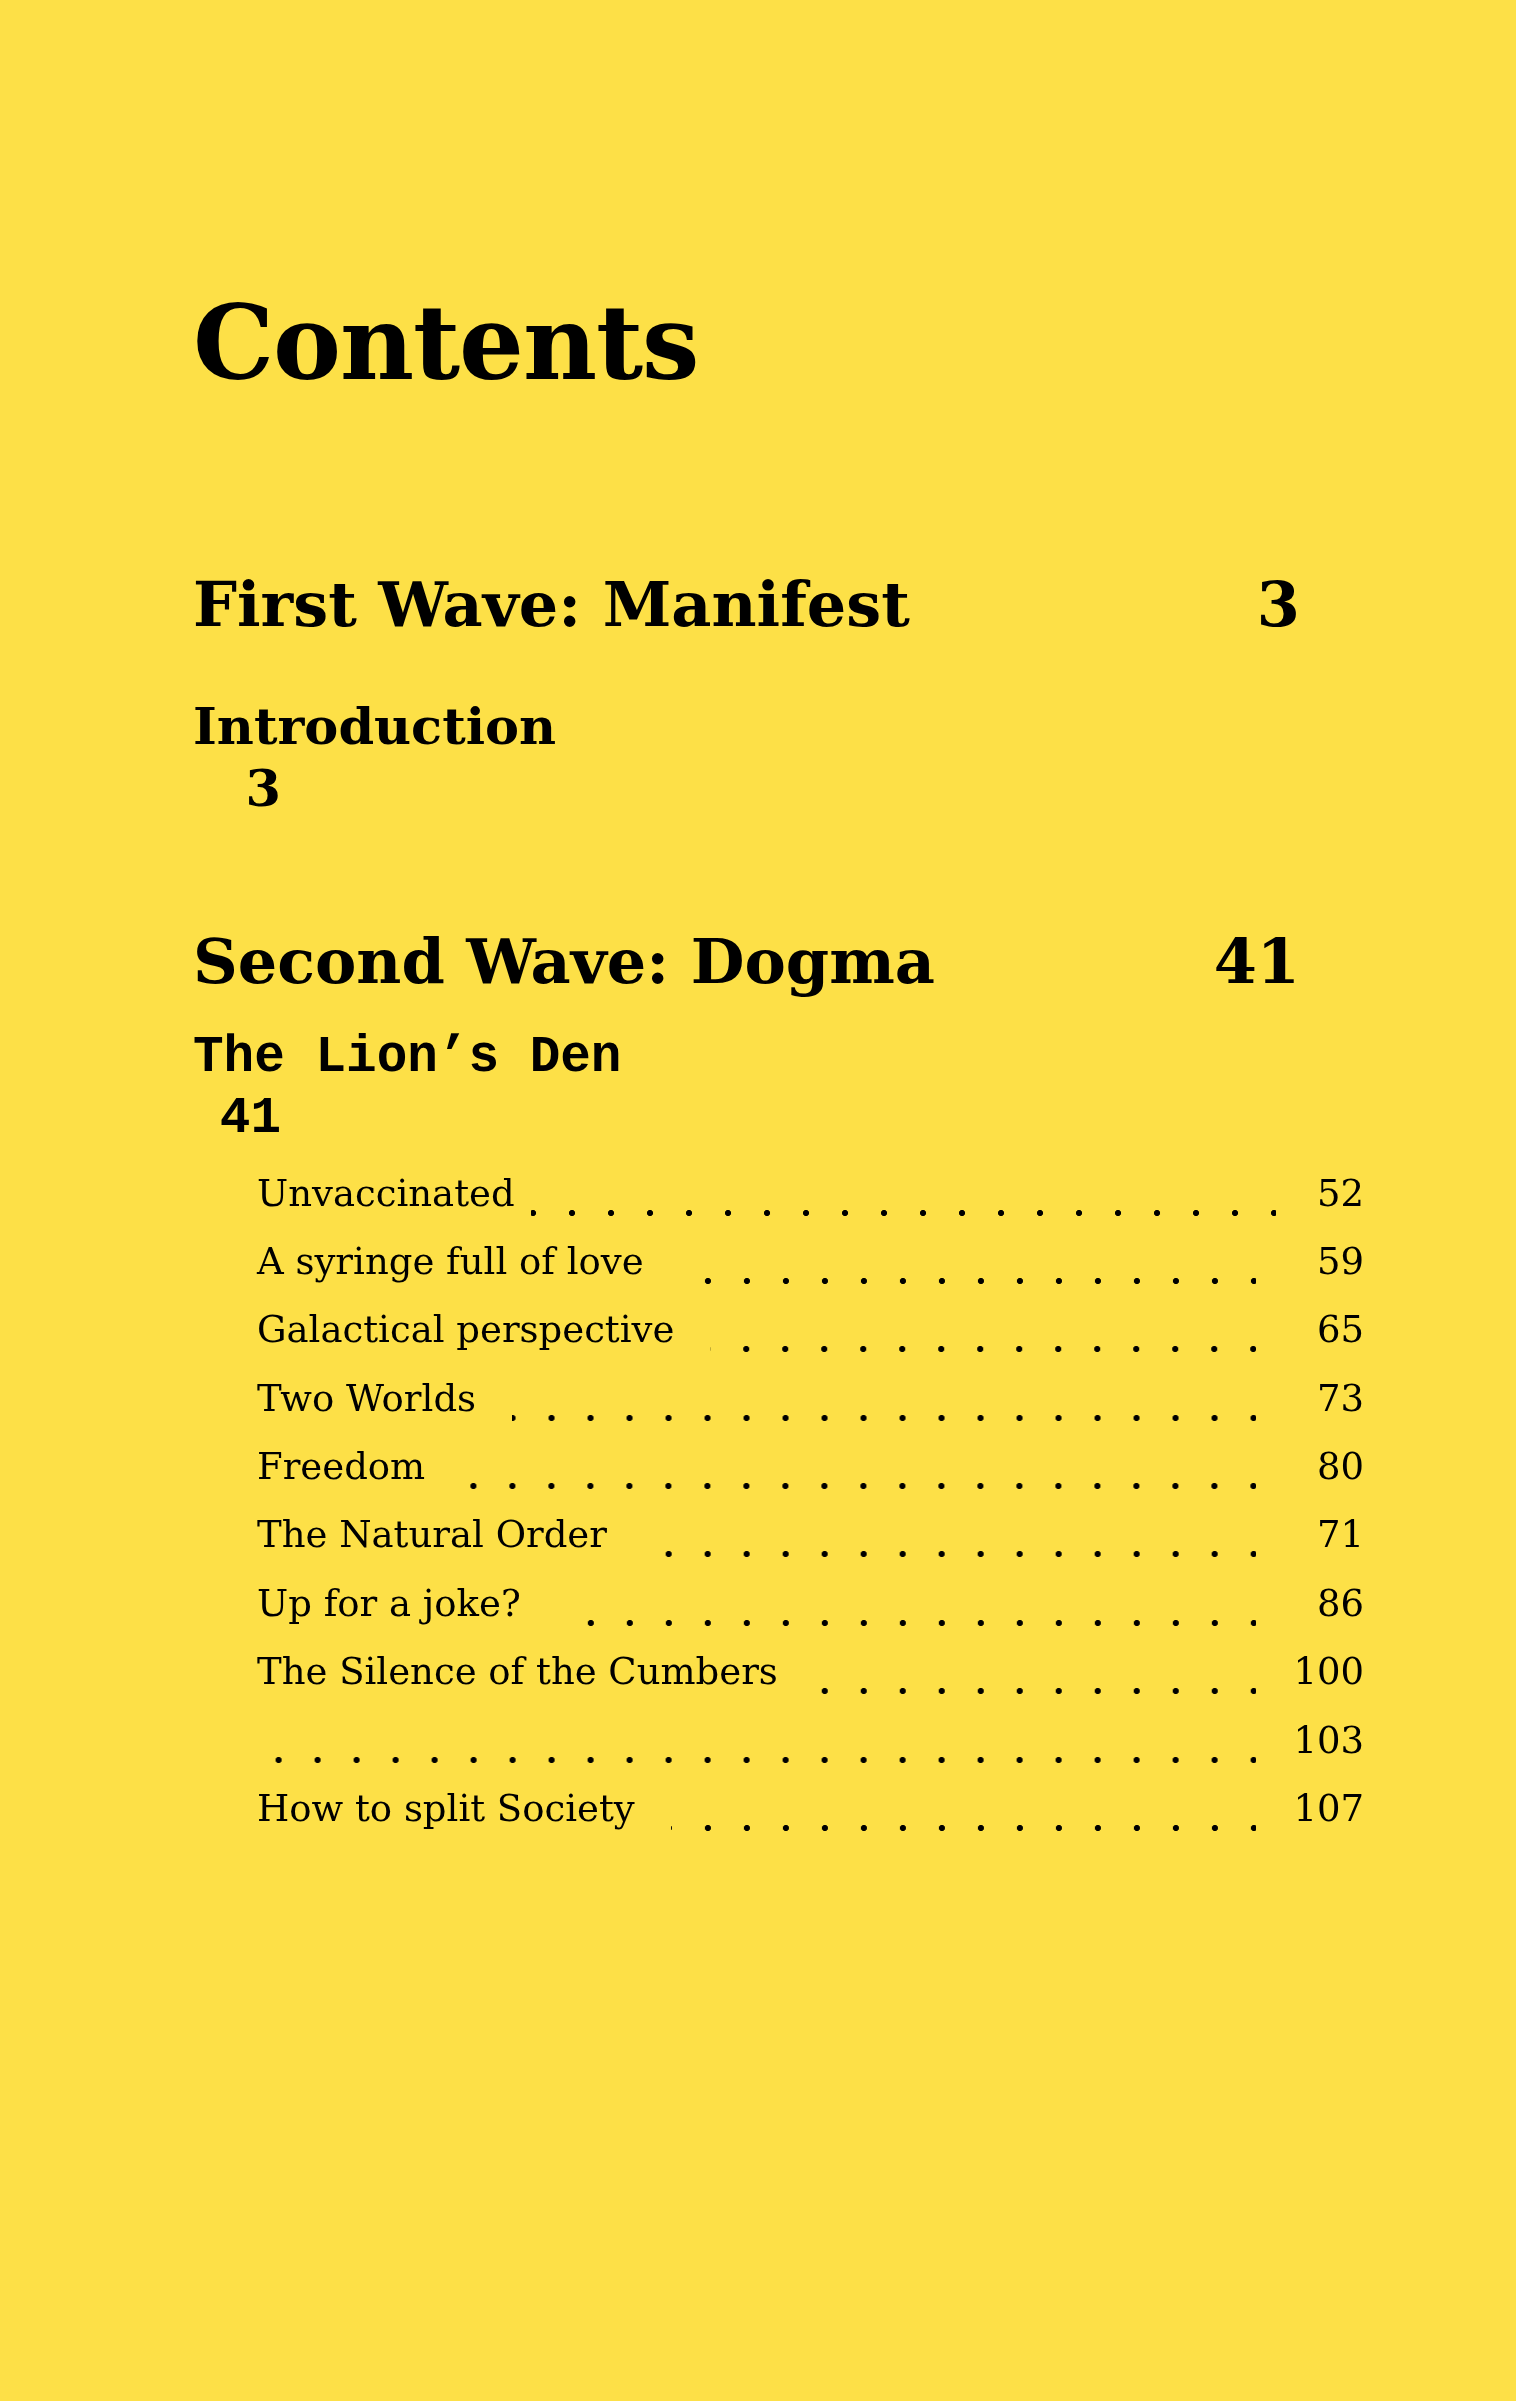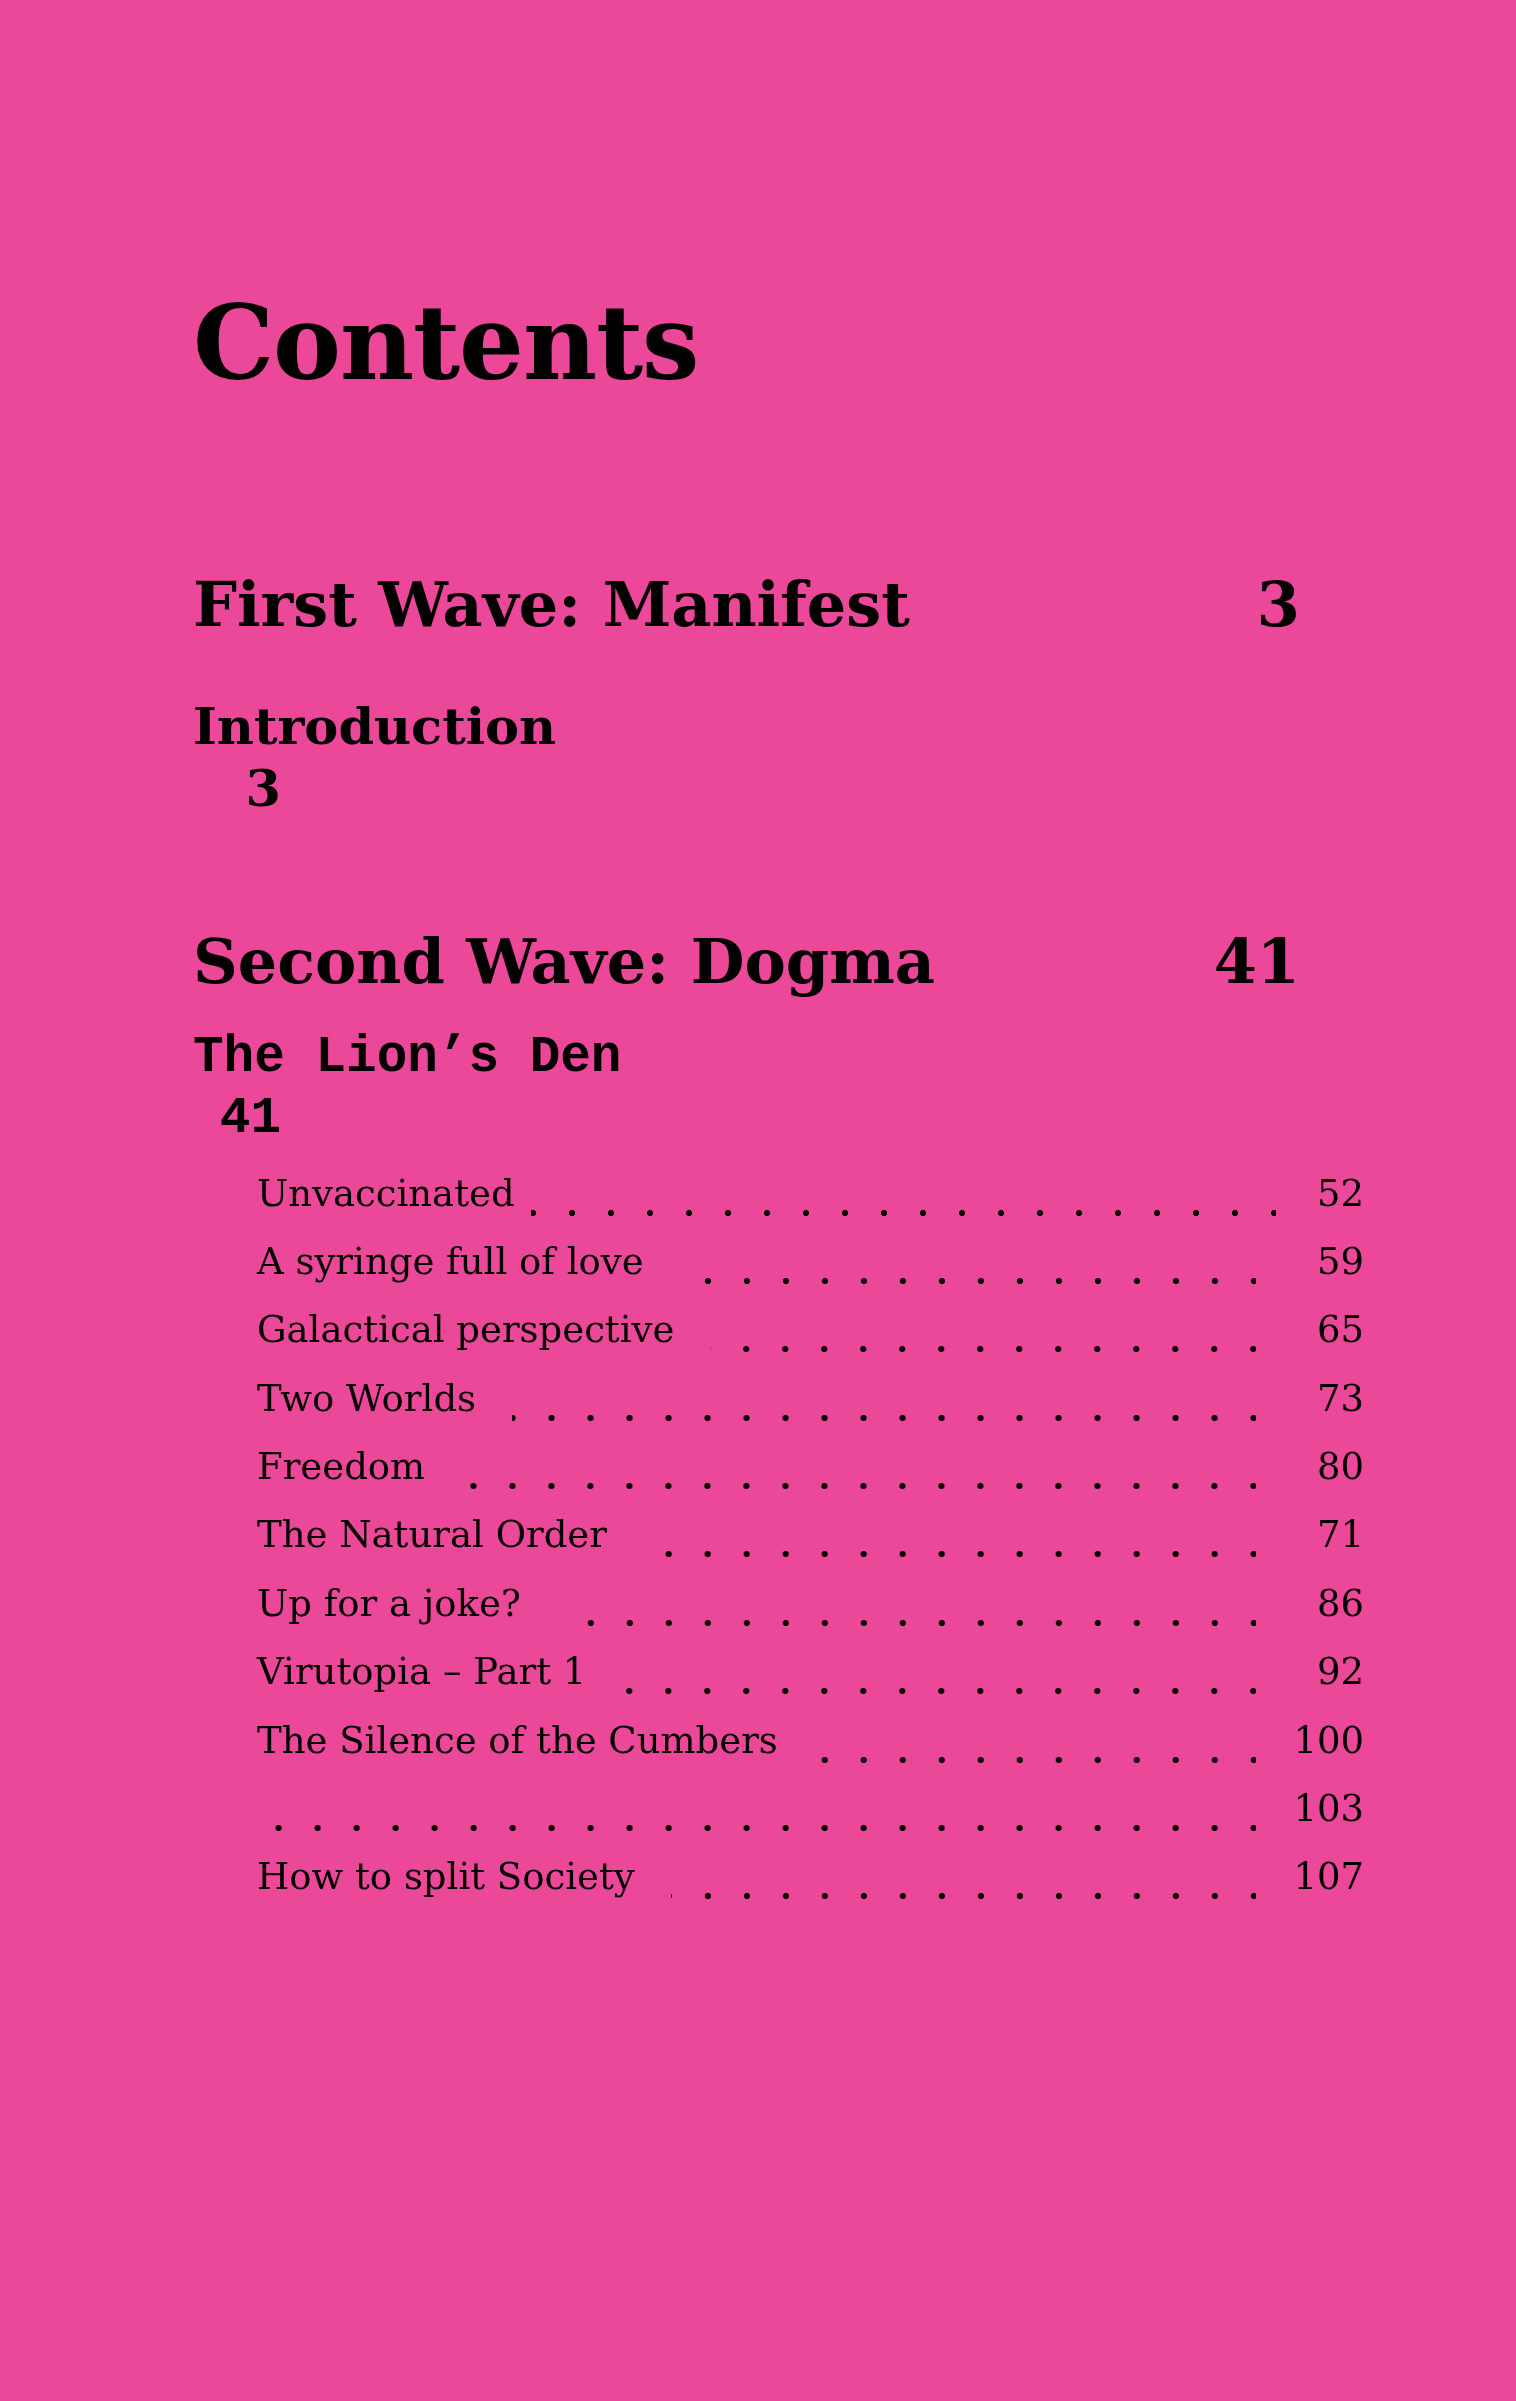--- a/index.html
+++ b/index.html
@@ -5,21 +5,21 @@
   html, body {
     margin: 0;
     padding: 0;
     background: #ffffff;
   }
   .page {
     position: relative;
     width: 1517px;
     height: 2401px;
     box-sizing: border-box;
-    background: #ec4899;
+    background: #fde047;
     color: #000000;
     font-family: "DejaVu Serif", "Liberation Serif", serif;
     padding: 292px 217px 0 193px;
     overflow: hidden;
   }
   h1.doc-title {
     margin: 0;
     font-size: 102px;
     line-height: 1;
     font-weight: bold;
@@ -129,25 +129,20 @@
     <span class="label">The Natural Order</span>
     <span class="leader"></span>
     <span class="pagenum">71</span>
   </div>
       <div class="row section dots">
     <span class="label">Up for a joke?</span>
     <span class="leader"></span>
     <span class="pagenum">86</span>
   </div>
       <div class="row section dots">
-    <span class="label">Virutopia – Part 1</span>
-    <span class="leader"></span>
-    <span class="pagenum">92</span>
-  </div>
-      <div class="row section dots">
     <span class="label">The Silence of the Cumbers</span>
     <span class="leader"></span>
     <span class="pagenum">100</span>
   </div>
       <div class="row section dots">
     <span class="leader"></span>
     <span class="pagenum">103</span>
   </div>
       <div class="row section dots">
     <span class="label">How to split Society</span>

